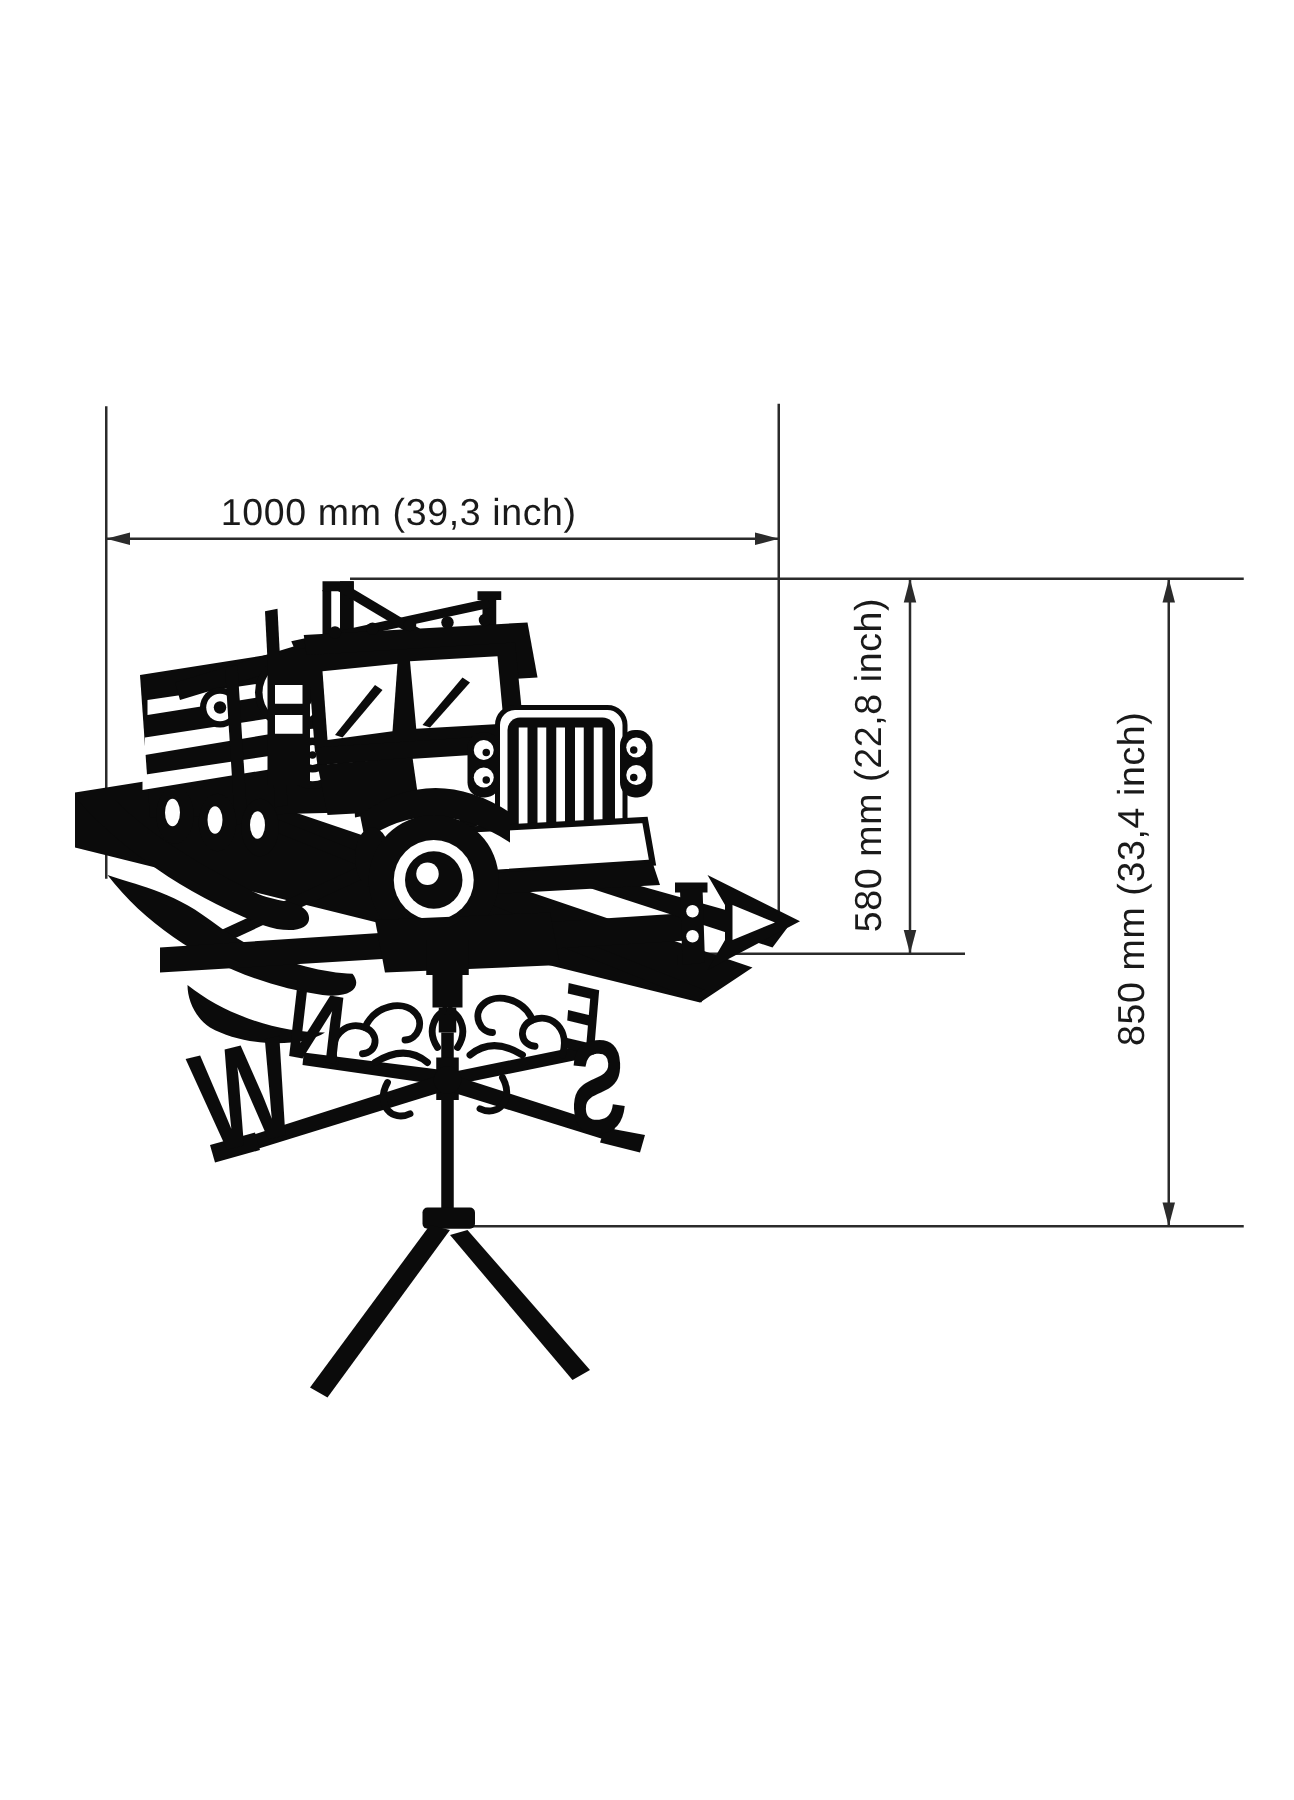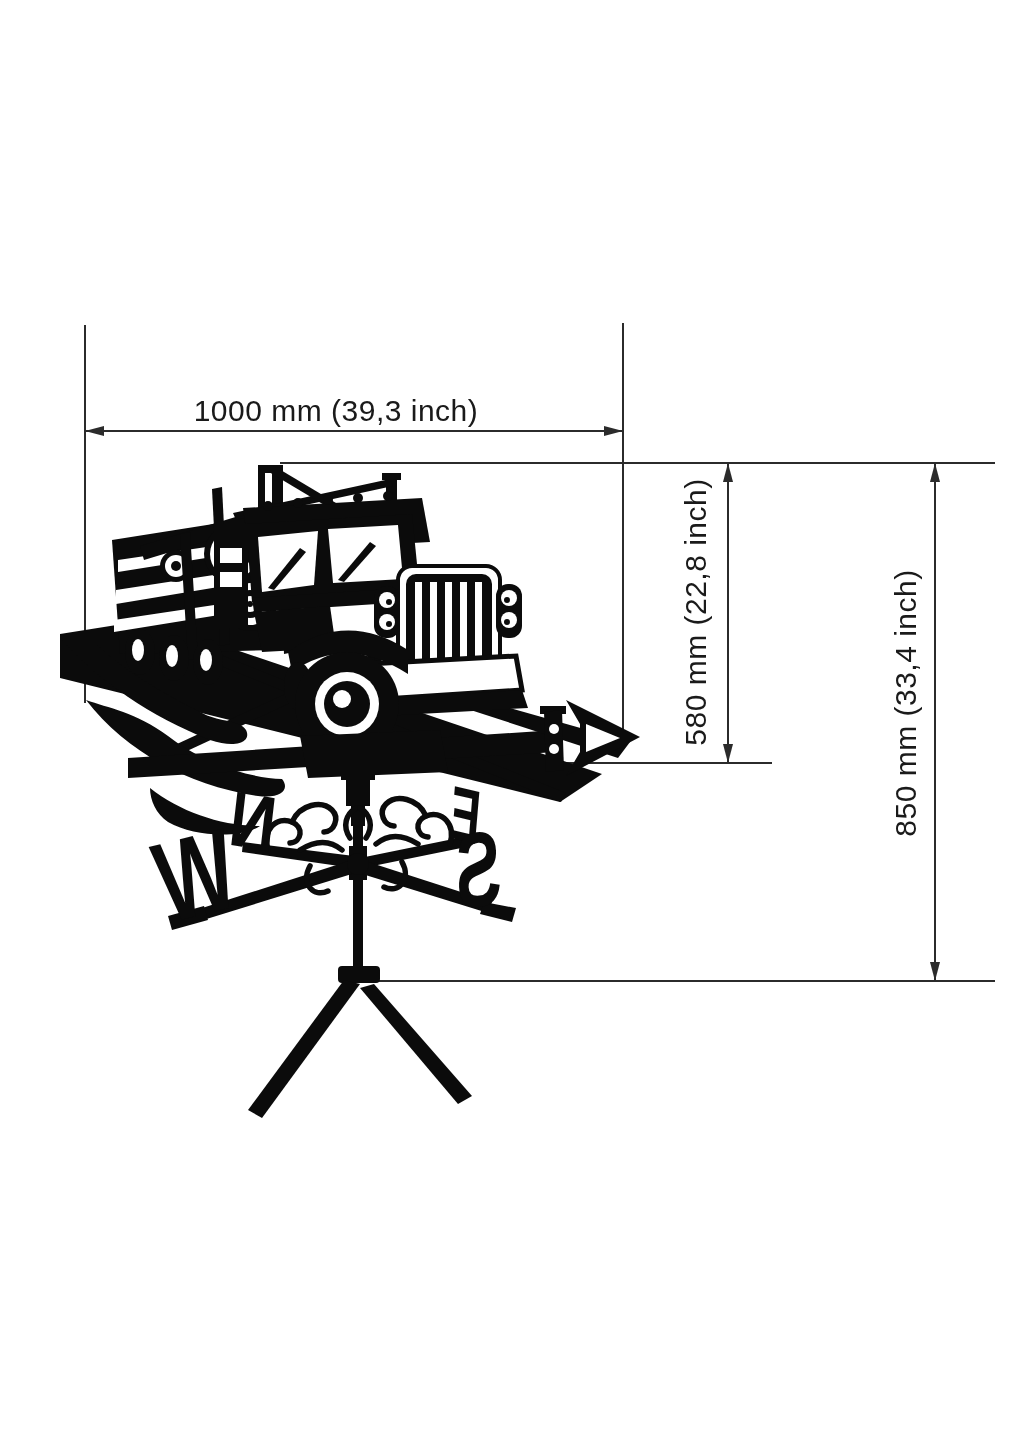--- a/index.html
+++ b/index.html
@@ -182,19 +182,19 @@
       </g>
 
       <g>
         <rect x="338" y="966" width="42" height="17" rx="4"></rect>
         <polygon points="344,980 360,984 262,1118 248,1110"></polygon>
         <polygon points="374,984 360,988 458,1104 472,1096"></polygon>
       </g>
     </g>
   </svg>
 
-  <div class="dim-label" style="left:102px;top:392px;width:468px;">1000 mm (39,3 inch)</div>
+  <div class="dim-label" style="left:85px;top:392px;width:468px;">1000 mm (39,3 inch)</div>
 
   <div class="dim-label vert" style="left:536px;top:593px;width:320px;">580 mm (22,8 inch)</div>
 
   <div class="dim-label vert" style="left:746px;top:684px;width:320px;">850 mm (33,4 inch)</div>
 
 </div>
 
 </body></html>

